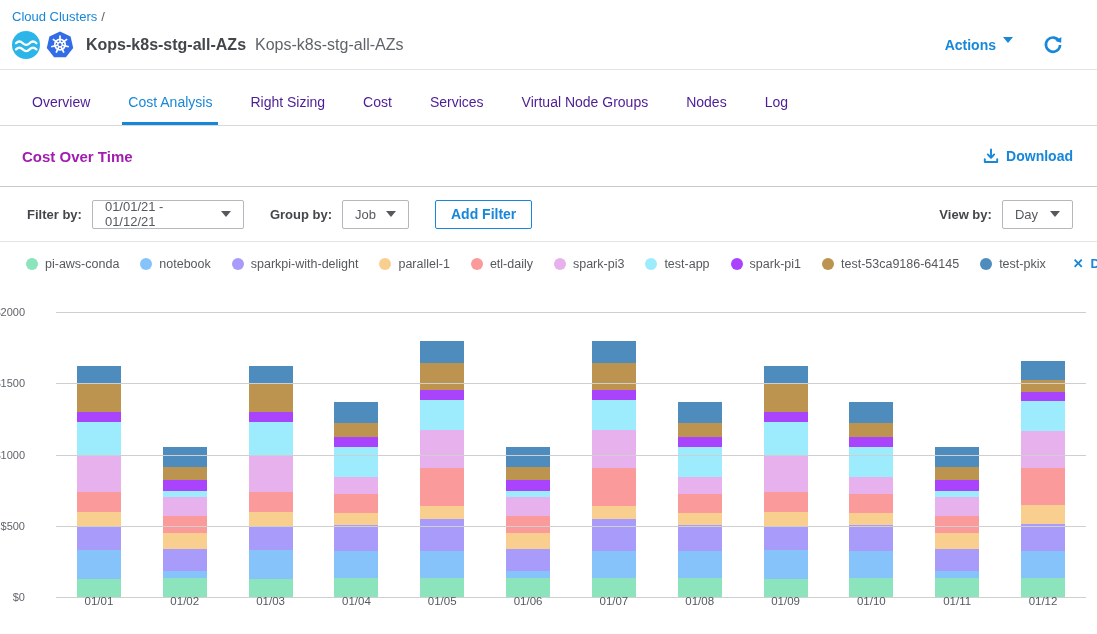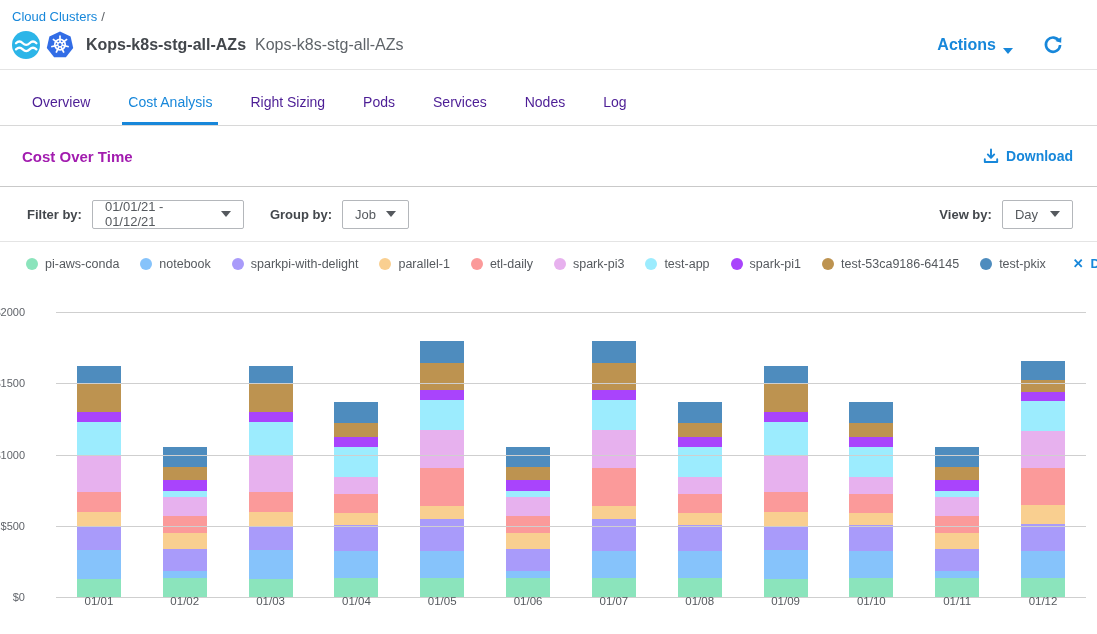--- a/index.html
+++ b/index.html
@@ -9,22 +9,22 @@
   
   .topbar { padding: 9px 14px 0 12px; border-bottom: 1px solid #e4e4e4; }
   .breadcrumb { font-size: 13px; }
   .breadcrumb a { color: #1787da; text-decoration: none; cursor: pointer; }
   .breadcrumb .sep { color: #5f6368; margin-left: 4px; }
   .title-row { display: flex; align-items: center; padding: 7px 10px 10px 0; }
   .app-icon { width: 28px; height: 28px; margin-right: 6px; flex: 0 0 auto; }
   .cluster-title { font-size: 16px; font-weight: bold; color: #43474c; margin-left: 6px; }
   .cluster-subtitle { font-size: 16px; color: #5f6469; margin-left: 9px; }
   .title-right { margin-left: auto; display: flex; align-items: center; }
-  .actions-btn { color: #1787da; font-weight: bold; font-size: 16px; display: flex;
-    align-items: flex-end; cursor: pointer; }
+  .actions-btn { color: #1787da; font-weight: bold; font-size: 14px; display: flex;
+    align-items: flex-start; cursor: pointer; }
   .caret-down { width: 0; height: 0; border-left: 5px solid transparent; border-right: 5px solid transparent;
     border-top: 6px solid #1787da; margin-left: 7px; display: inline-block; }
   .refresh { margin-left: 30px; margin-right: 10px; cursor: pointer; display: flex; align-items: center; }
 
   
   .tabs { display: flex; align-items: stretch; padding: 0 12px; border-bottom: 1px solid #d8d8d8; height: 56px; }
   .tab { font-size: 14px; color: #4c1d95; display: flex; align-items: center; padding: 0 6px;
     margin: 0 13px; cursor: pointer; border-bottom: 3px solid transparent; padding-top: 12px; }
   .tab:first-child { margin-left: 14px; }
   .tab.active { color: #1787da; border-bottom-color: #1787da; }
@@ -115,22 +115,23 @@
         </svg>
       </div>
     </div>
   </div>
 </div>
 
 <div class="tabs" id="tabbar">
     <div class="tab">Overview</div>
     <div class="tab active">Cost Analysis</div>
     <div class="tab">Right Sizing</div>
-    <div class="tab">Pods</div>
+    <div class="tab">Cost</div>
     <div class="tab">Services</div>
+    <div class="tab">Virtual Node Groups</div>
     <div class="tab">Nodes</div>
     <div class="tab">Log</div>
   </div>
 
 <div class="section-row">
   <span class="section-title">Cost Over Time</span>
   <div class="download">
     <svg width="16" height="16" viewBox="0 0 16 16">
       <path d="M8 1.5 V9.2 M4.8 6.4 L8 9.8 L11.2 6.4" fill="none" stroke="#1787da" stroke-width="1.9" stroke-linecap="round" stroke-linejoin="round"></path>
       <path d="M1.8 11.2 V14 H14.2 V11.2" fill="none" stroke="#1787da" stroke-width="1.9" stroke-linecap="round" stroke-linejoin="round"></path>
@@ -143,20 +144,21 @@
   <span class="flabel">Filter by:</span>
   <div class="selectbox date-box">
     <span>01/01/21 - 01/12/21</span>
     <span class="caret-down"></span>
   </div>
   <span class="flabel gap-lg">Group by:</span>
   <div class="selectbox">
     <span>Job</span>
     <span class="caret-down" style="margin-left:10px"></span>
   </div>
+  <button class="add-filter">Add Filter</button>
   <div class="filter-right">
     <span class="flabel">View by:</span>
     <div class="selectbox">
       <span>Day</span>
       <span class="caret-down" style="margin-left:12px"></span>
     </div>
   </div>
 </div>
 
 <div class="legend-row" id="legend">

